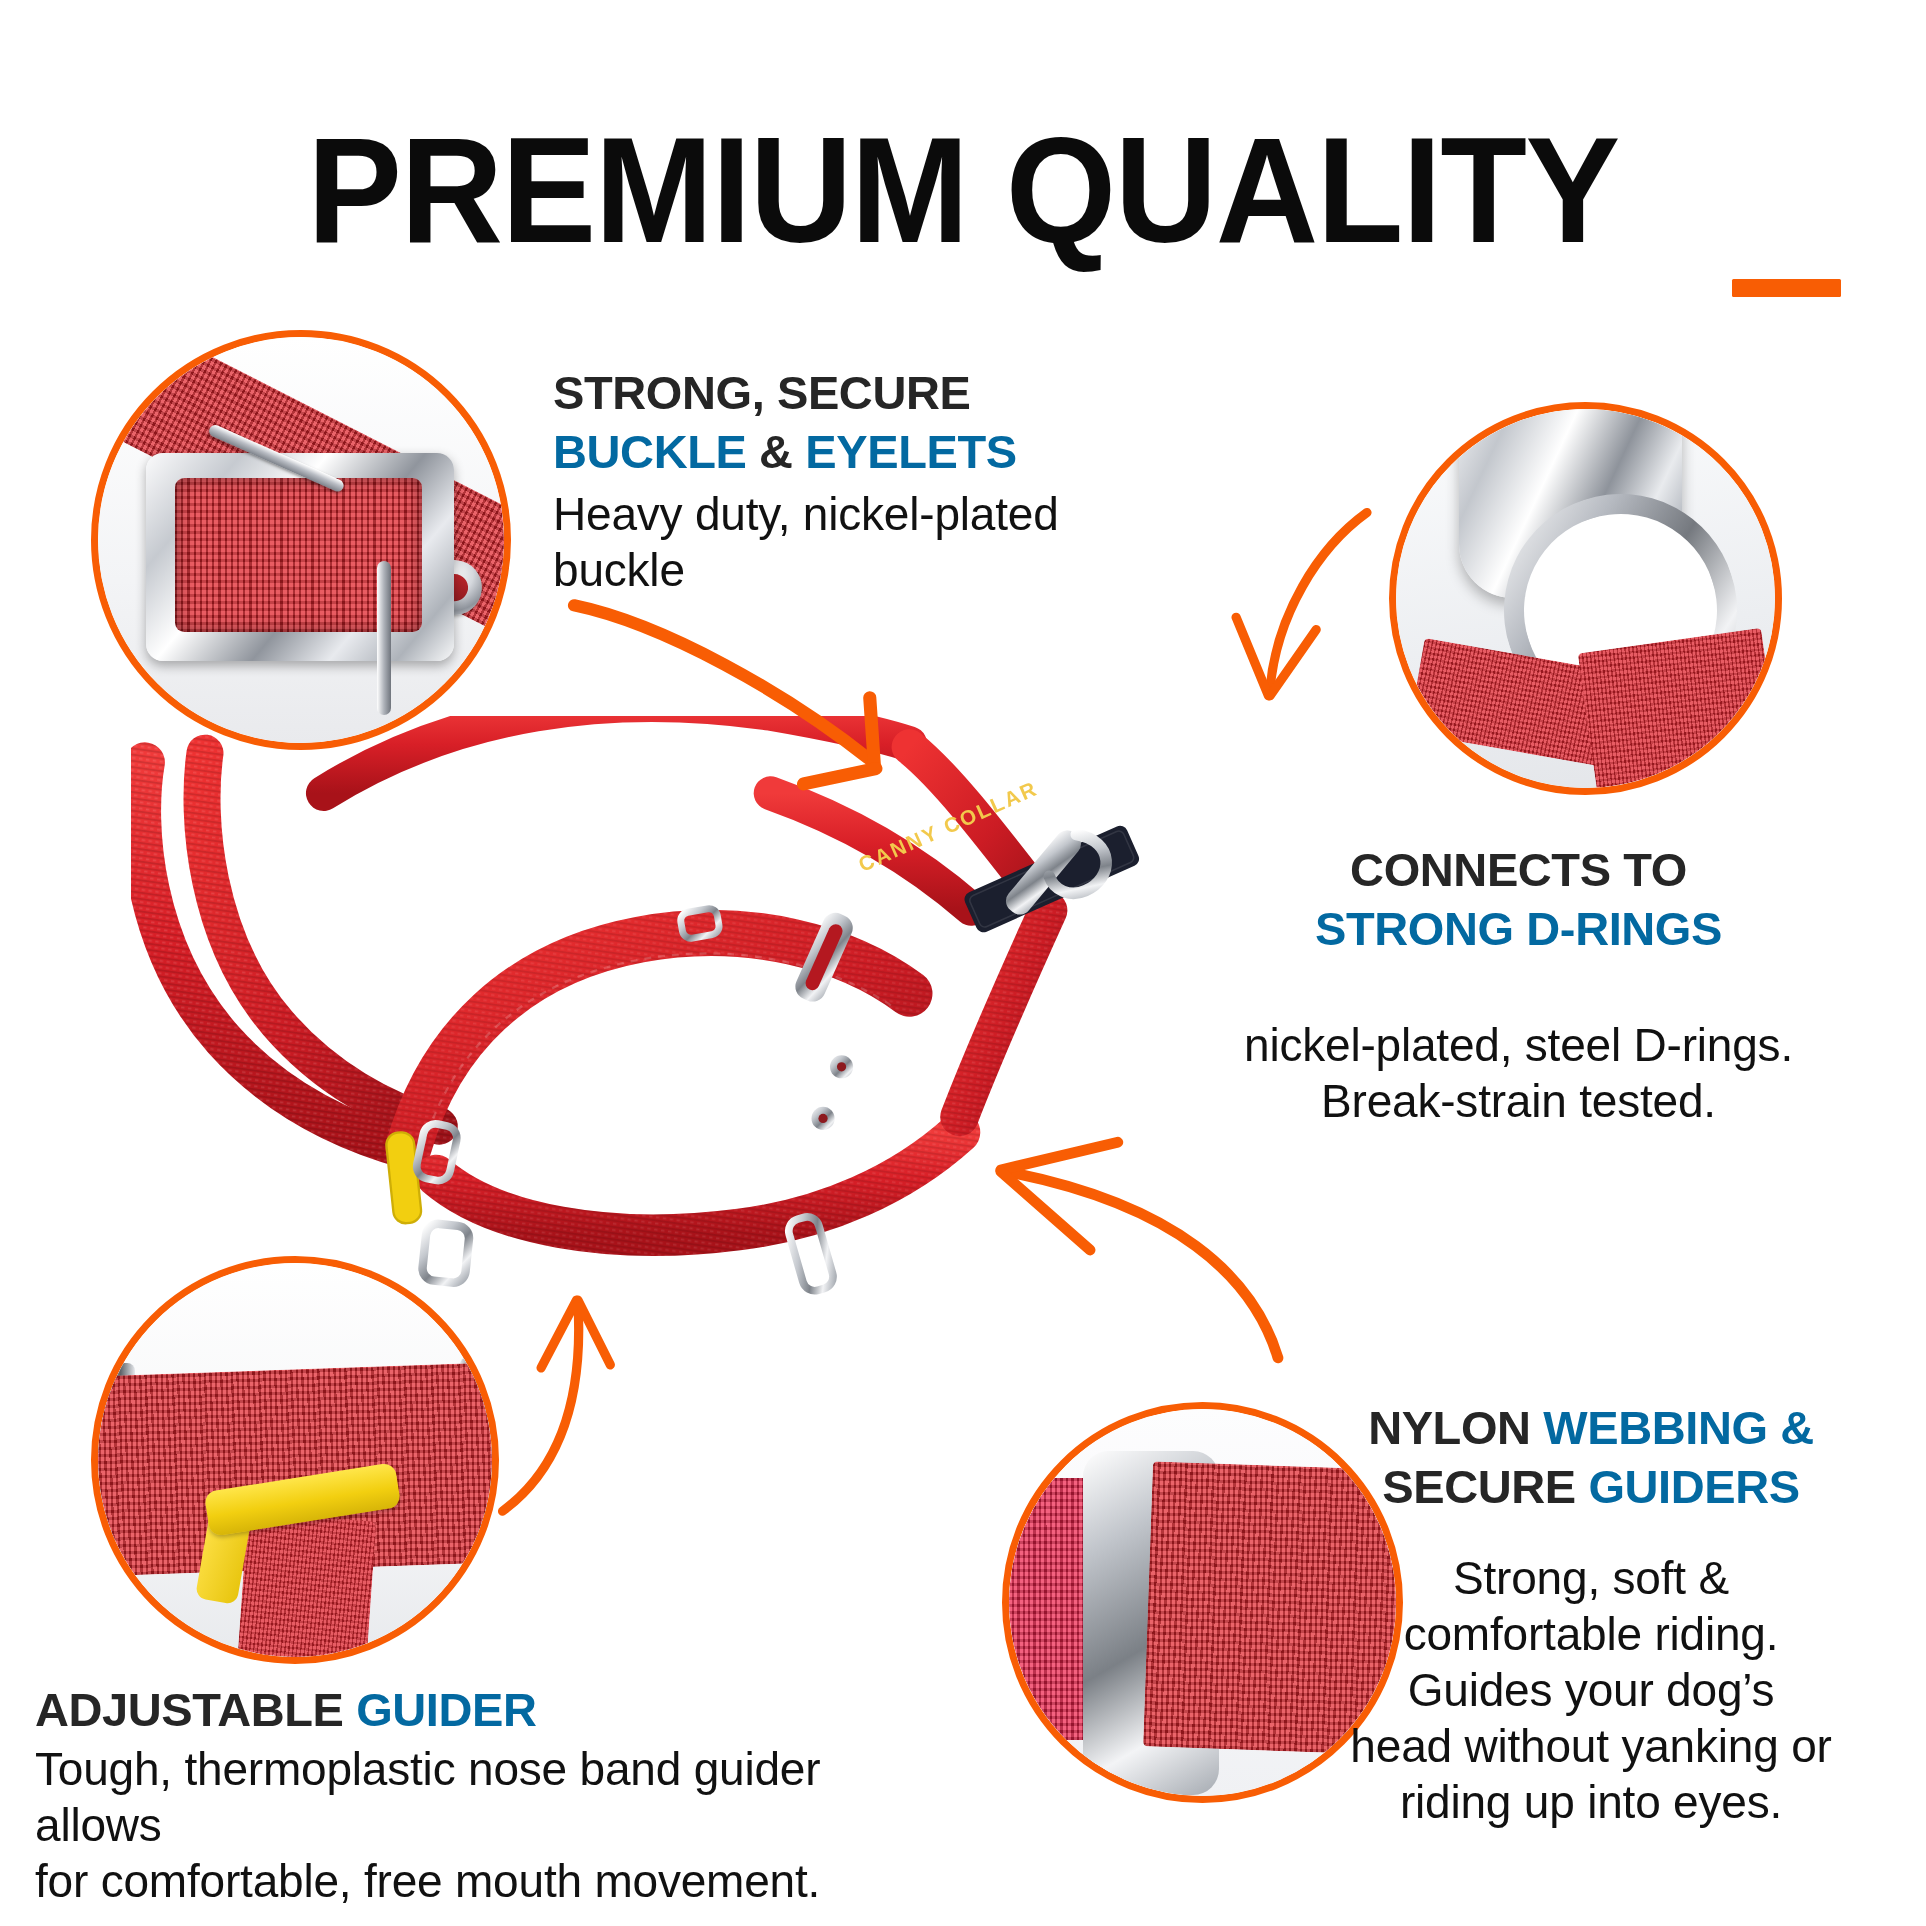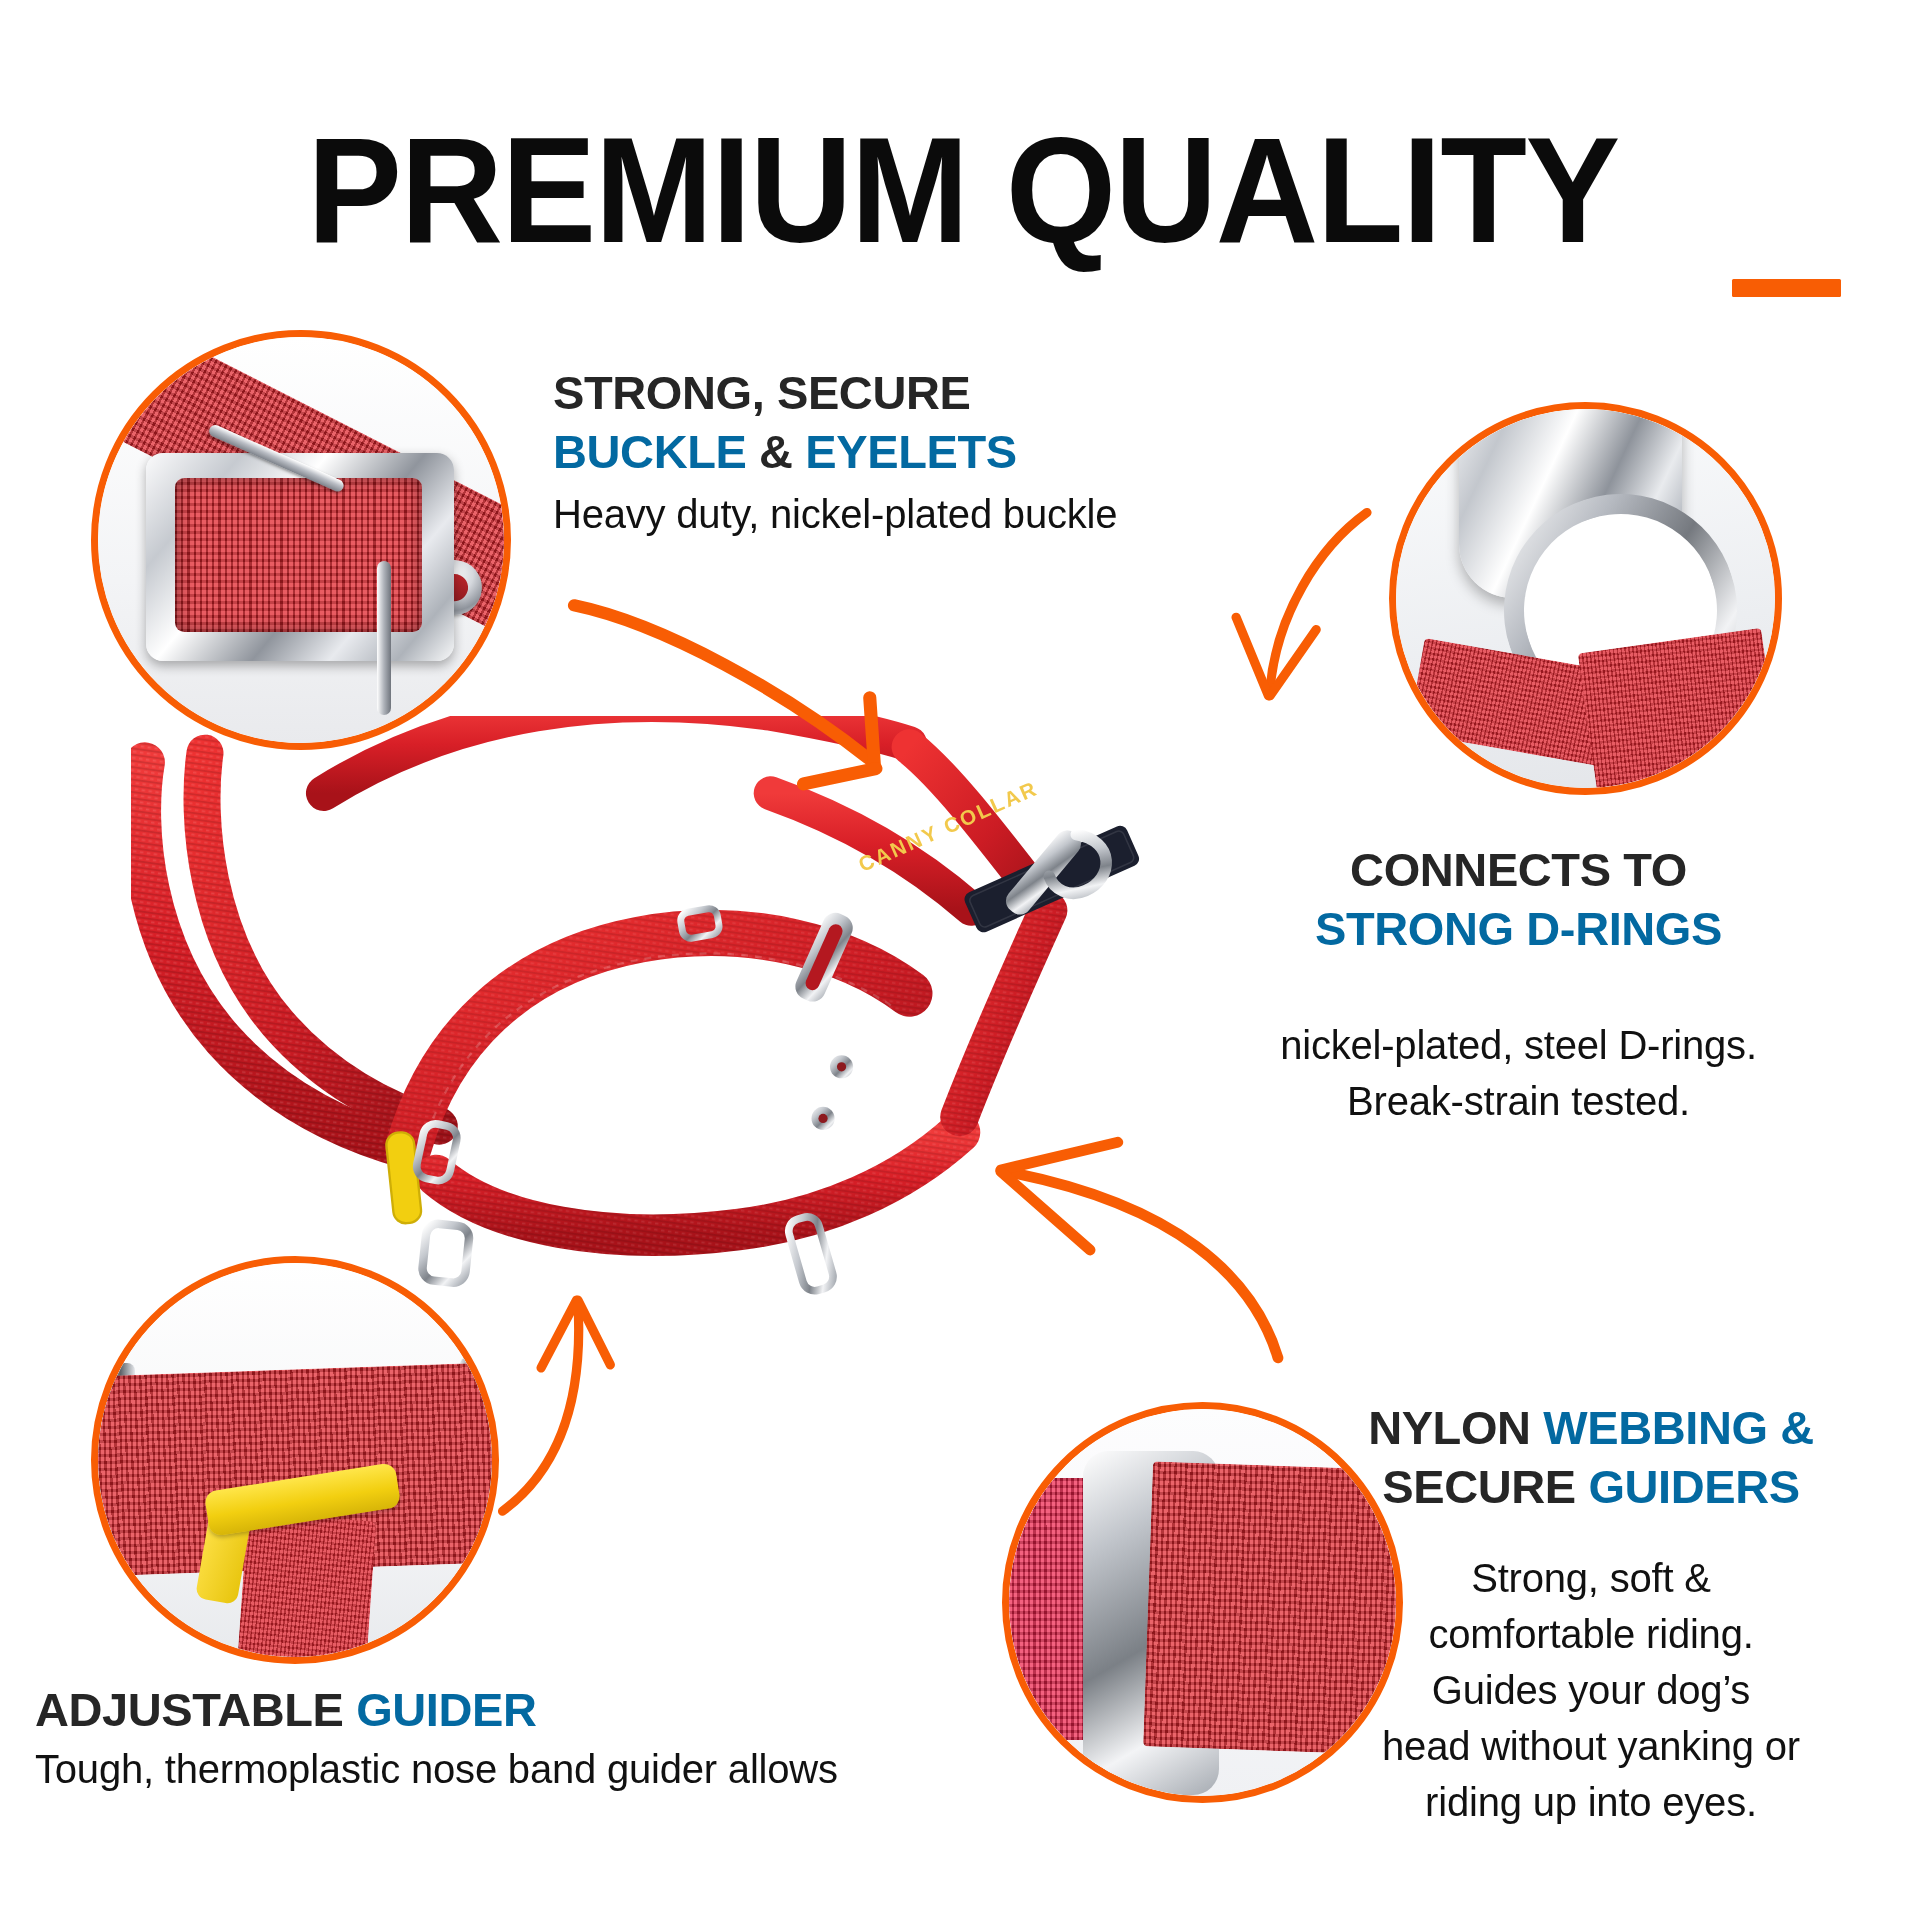--- a/index.html
+++ b/index.html
@@ -164,21 +164,21 @@
   .head{
     font-weight:700;
     font-size:47px;
     line-height:59px;
     color:#262626;
     letter-spacing:-0.4px;
   }
   .head .o{color:#0369a1;}
   .body{
     font-weight:400;
-    font-size:40px;
+    font-size:46px;
     line-height:56px;
     color:#111111;
     letter-spacing:-0.2px;
   }
   #b-buckle{left:553px;top:317px;width:624px;text-align:left;}
   #b-dring{left:1133px;top:794px;width:771px;text-align:center;}
   #b-guider{left:35px;top:1634px;width:909px;text-align:left;}
   #b-webbing{left:1271px;top:1352px;width:640px;text-align:center;}
   #b-webbing .body{margin-top:34px;}
   #b-dring .body{margin-top:3.1px;}
@@ -380,20 +380,21 @@
       <span>Break-strain tested.</span>
     </div>
   </div>
 
   <div class="block" id="b-guider">
     <div class="head">
       <span>ADJUSTABLE </span><span class="o">GUIDER</span>
     </div>
     <div class="body">
       <span>Tough, thermoplastic nose band guider allows</span><br>
+      <span>for comfortable, free mouth movement.</span>
     </div>
   </div>
 
   <div class="block" id="b-webbing">
     <div class="head">
       <span>NYLON </span><span class="o">WEBBING &amp;</span><br>
       <span>SECURE </span><span class="o">GUIDERS</span>
     </div>
     <div class="body">
       <span>Strong, soft &amp;</span><br>

